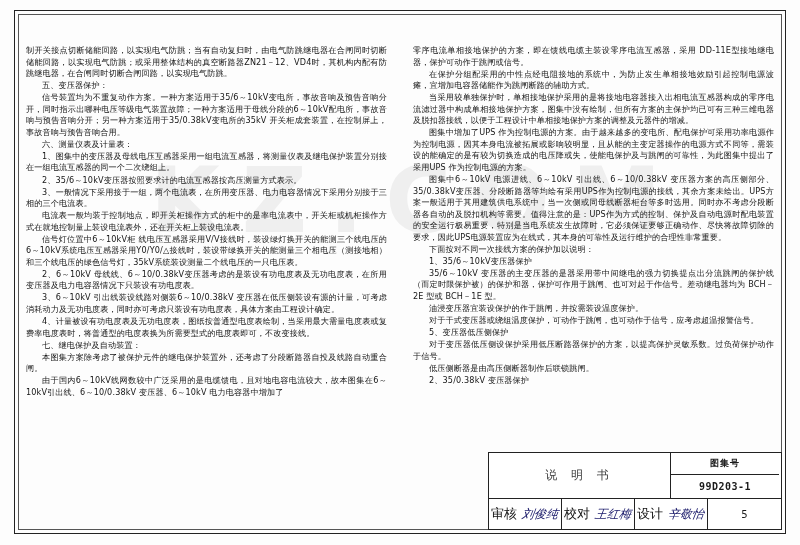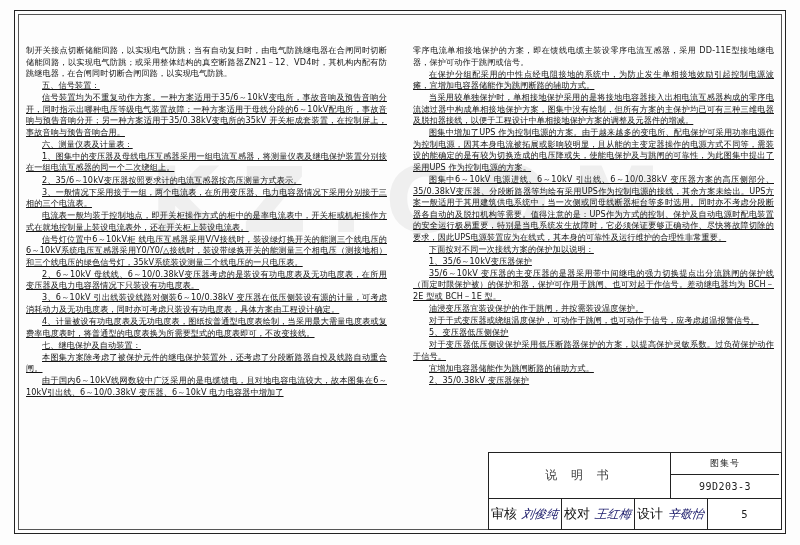--- a/index.html
+++ b/index.html
@@ -60,21 +60,20 @@
     font-size: 8.1px;
     line-height: 11.55px;
     letter-spacing: 0.15px;
     text-align: justify;
     text-justify: inter-ideograph;
     color: #141414;
     font-family: "DejaVu Sans", "Liberation Sans", sans-serif;
   }
   .col p.ind {
     text-indent: 16px;
-    text-decoration: underline;
   }
   .col p.ind2 {
     text-indent: 0px;
   }
   
   .titleblock {
     position: absolute;
     left: 488px;
     top: 452px;
     width: 294px;
@@ -103,20 +102,21 @@
     font-size: 12px;
     letter-spacing: 5px;
     font-family: "DejaVu Sans", "Liberation Sans", sans-serif;
     color: #404040;
   }
   .tb-atlas {
     width: 110px;
     border-bottom: 1.2px solid #222;
     box-sizing: border-box;
     position: relative;
+    font-weight: bold;
   }
   .tb-atlas-label {
     position: absolute;
     left: 0; top: 0;
     width: 108px;
     height: 22px;
     display: flex;
     align-items: center;
     justify-content: center;
     font-size: 9px;
@@ -204,21 +204,21 @@
 
 <div class="page">
   <div class="wm">KZ.COM</div>
 
   <div class="sheet-border"></div>
   <div class="sheet-border-inner"></div>
 
   <div class="columns">
     <div class="col">
       <p class="ind2">制开关接点切断储能回路，以实现电气防跳；当有自动复归时，由电气防跳继电器在合闸同时切断储能回路，以实现电气防跳；或采用整体结构的真空断路器ZN21－12、VD4时，其机构内配有防跳继电器，在合闸同时切断合闸回路，以实现电气防跳。</p>
-      <p class="ind">五、信号装置：</p>
+      <p class="ind">五、变压器保护：</p>
       <p class="ind">信号装置均为不重复动作方案。一种方案适用于35/6～10kV变电所，事故音响及预告音响分开，同时指示出哪种电压等级电气装置故障；一种方案适用于母线分段的6～10kV配电所，事故音响与预告音响分开；另一种方案适用于35/0.38kV变电所的35kV 开关柜成套装置，在控制屏上，事故音响与预告音响合用。</p>
       <p class="ind">六、测量仪表及计量表：</p>
       <p class="ind">1、图集中的变压器及母线电压互感器采用一组电流互感器，将测量仪表及继电保护装置分别接在一组电流互感器的同一个二次绕组上。</p>
       <p class="ind">2、35/6～10kV变压器按照要求计的电流互感器按高压测量方式表示。</p>
       <p class="ind">3、一般情况下采用接于一组，两个电流表，在所用变压器、电力电容器情况下采用分别接于三相的三个电流表。</p>
       <p class="ind">电流表一般均装于控制地点，即开关柜操作方式的柜中的是率电流表中，开关柜或机柜操作方式在就地控制量上装设电流表外，还在开关柜上装设电流表。</p>
       <p class="ind">信号灯位置中6～10kV柜 线电压互感器采用V/V接线时，装设绿灯换开关的能测三个线电压的6～10kV系统电压互感器采用Y0/Y0/△接线时，装设带绿换开关的能测量三个相电压（测接地相）和三个线电压的绿色信号灯，35kV系统装设测量二个线电压的一只电压表。</p>
       <p class="ind">2、6～10kV 母线线、6～10/0.38kV变压器考虑的是装设有功电度表及无功电度表，在所用变压器及电力电容器情况下只装设有功电度表。</p>
       <p class="ind">3、6～10kV 引出线装设线路对侧装6～10/0.38kV 变压器在低压侧装设有源的计量，可考虑消耗动力及无功电度表，同时亦可考虑只装设有功电度表，具体方案由工程设计确定。</p>
       <p class="ind">4、计量被设有功电度表及无功电度表，图纸按普通型电度表绘制，当采用最大需量电度表或复费率电度表时，将普通型的电度表换为所需要型式的电度表即可，不改变接线。</p>
@@ -232,33 +232,33 @@
       <p class="ind">当采用较单独保护时，单相接地保护采用的是将接地电容器接入出相电流互感器构成的零序电流滤过器中构成单相接地保护方案，图集中没有绘制，但所有方案的主保护均已可有三种三维电器及脱扣器接线，以便于工程设计中单相接地保护方案的调整及元器件的增减。</p>
       <p class="ind">图集中增加了UPS 作为控制电源的方案。由于越来越多的变电所、配电保护可采用功率电源作为控制电源，因其本身电流被拓展或影响较明显，且从能的主变定器操作的电源方式不同等，需装设的能确定的是有较为切换造成的电压降或失，使能电保护及与跳闸的可靠性，为此图集中提出了采用UPS 作为控制电源的方案。</p>
       <p class="ind">图集中6～10kV 电源进线、6～10kV 引出线、6～10/0.38kV 变压器方案的高压侧部分、35/0.38kV变压器、分段断路器等均绘有采用UPS作为控制电源的接线，其余方案未绘出。UPS方案一般适用于其用建筑供电系统中，当一次侧或同母线断器柜台等多时选用。同时亦不考虑分段断器各自动的及脱扣机构等需要。值得注意的是：UPS作为方式的控制、保护及自动电源时配电装置的安全运行极易重要，特别是当电系统发生故障时，它必须保证要够正确动作、尽快将故障切除的要求，因此UPS电源装置应为在线式，其本身的可靠性及运行维护的合理性非常重要。</p>
       <p class="ind">下面按对不同一次接线方案的保护加以说明：</p>
       <p class="ind">1、35/6～10kV变压器保护</p>
       <p class="ind">35/6～10kV 变压器的主变压器的是器采用带中间继电的强力切换提点出分流跳闸的保护线（而定时限保护被）的保护和器，保护可作用于跳闸、也可对起于作信号。差动继电器均为 BCH－2E 型或 BCH－1E 型。</p>
       <p class="ind">油浸变压器宜装设保护的作于跳闸，并按需装设温度保护。</p>
       <p class="ind">对于干式变压器或绕组温度保护，可动作于跳闸，也可动作于信号，应考虑超温报警信号。</p>
       <p class="ind">5、变压器低压侧保护</p>
       <p class="ind">对于变压器低压侧设保护采用低压断路器保护的方案，以提高保护灵敏系数。过负荷保护动作于信号。</p>
-      <p class="ind">宜增加电容器储能作为跳闸断路的辅助方式。</p>
+      <p class="ind">低压侧断器是由高压侧断器制作后联锁跳闸。</p>
       <p class="ind">2、35/0.38kV 变压器保护</p>
     </div>
   </div>
 
   <div class="titleblock">
     <div class="tb-row1">
       <div class="tb-name">
         <span>说 明 书</span>
       </div>
       <div class="tb-atlas">
         <div class="tb-atlas-label">图集号</div>
-        <div class="tb-atlas-no">99D203-3</div>
+        <div class="tb-atlas-no">99D203-1</div>
       </div>
     </div>
     <div class="tb-row2">
       <div class="sig-cell">
         <span class="sig-label">审核</span>
         <span class="sig-hand">刘俊纯</span>
       </div>
       <div class="sig-cell">
         <span class="sig-label">校对</span>
         <span class="sig-hand">王红梅</span>

